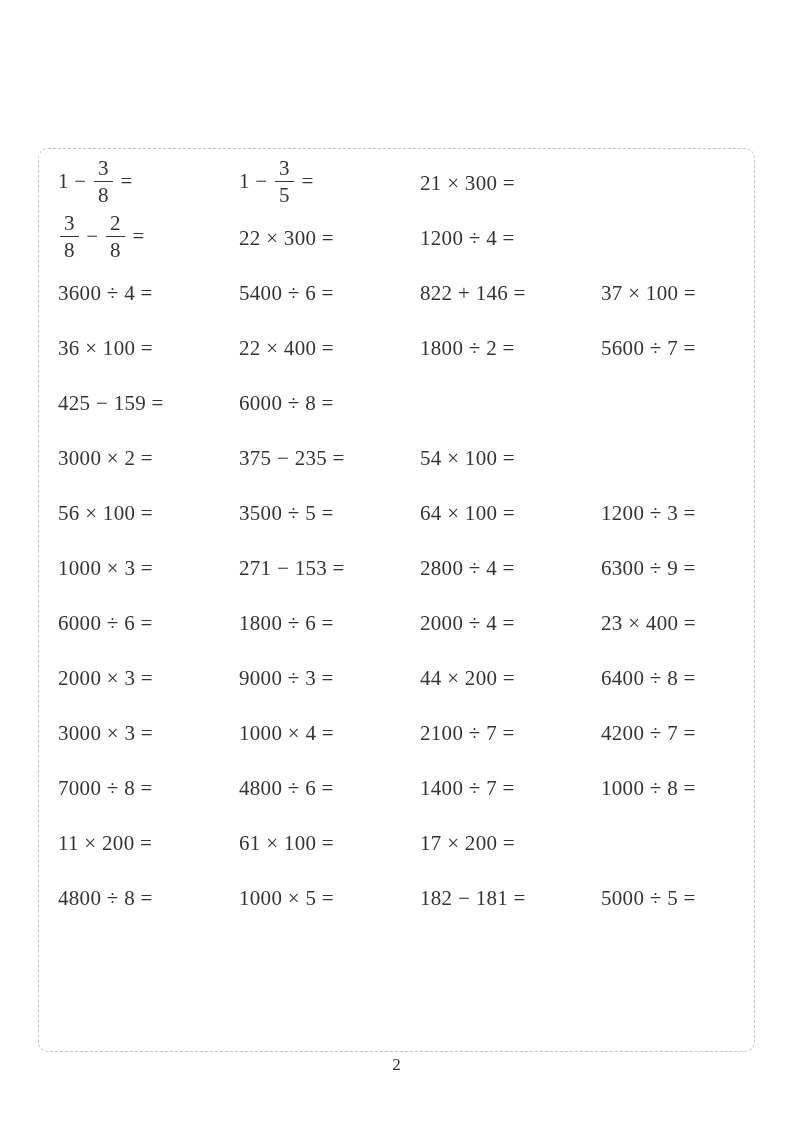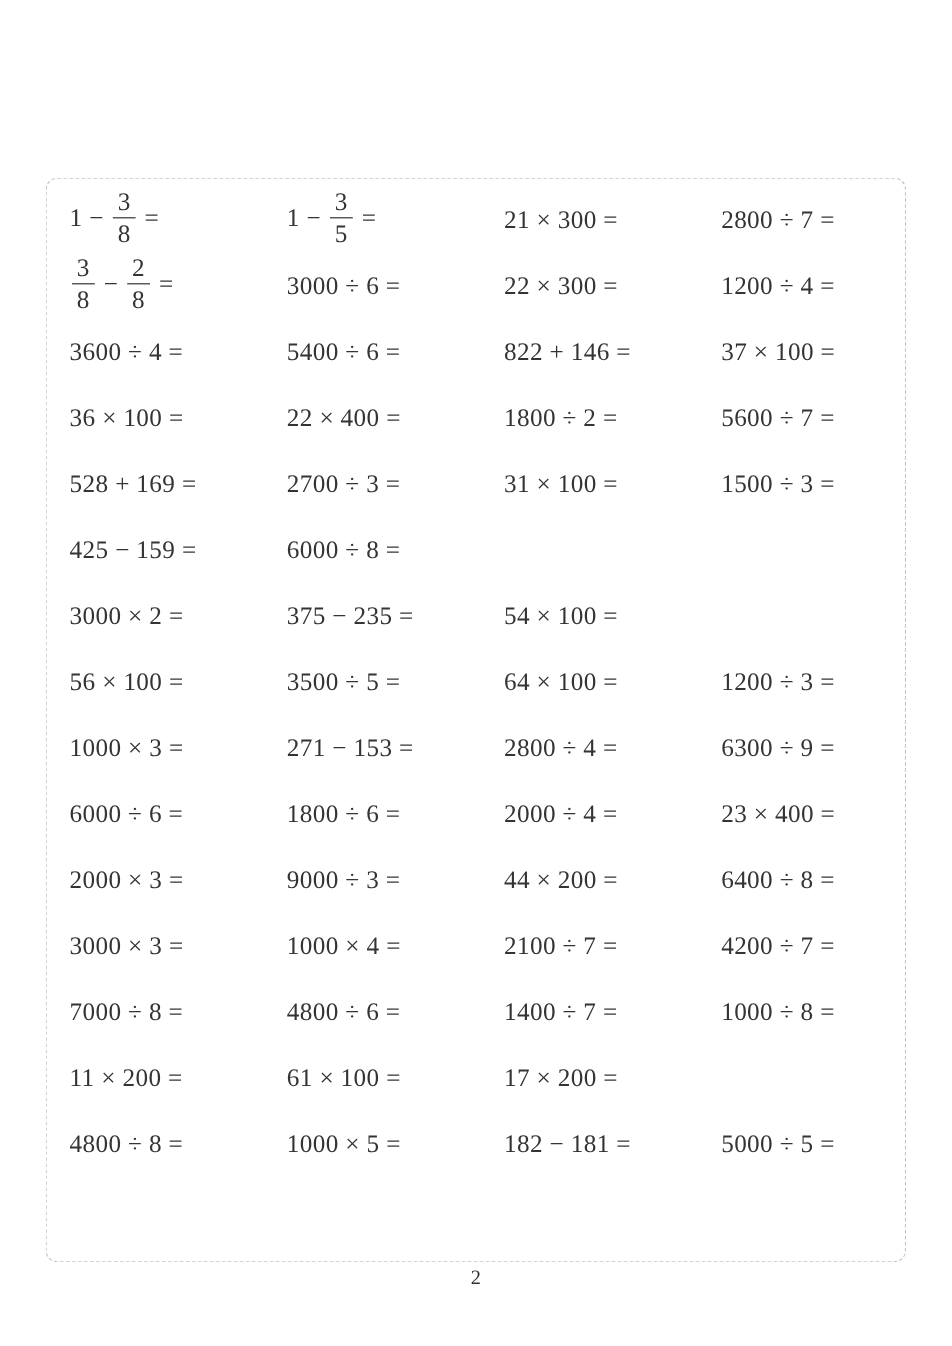--- a/index.html
+++ b/index.html
@@ -78,51 +78,43 @@
       <div class="problem-row">
         <div class="problem">1 − <span class="frac">
             <span class="fnum">3</span>
             <span class="fden">8</span>
           </span> =</div>
         <div class="problem">1 − <span class="frac">
             <span class="fnum">3</span>
             <span class="fden">5</span>
           </span> =</div>
         <div class="problem">21 × 300 =</div>
-        <div class="problem">2800 ÷ 7 =</div>
       </div>
       <div class="problem-row">
         <div class="problem"><span class="frac">
             <span class="fnum">3</span>
             <span class="fden">8</span>
           </span> − <span class="frac">
             <span class="fnum">2</span>
             <span class="fden">8</span>
           </span> =</div>
-        <div class="problem">3000 ÷ 6 =</div>
         <div class="problem">22 × 300 =</div>
         <div class="problem">1200 ÷ 4 =</div>
       </div>
       <div class="problem-row">
         <div class="problem">3600 ÷ 4 =</div>
         <div class="problem">5400 ÷ 6 =</div>
         <div class="problem">822 + 146 =</div>
         <div class="problem">37 × 100 =</div>
       </div>
       <div class="problem-row">
         <div class="problem">36 × 100 =</div>
         <div class="problem">22 × 400 =</div>
         <div class="problem">1800 ÷ 2 =</div>
         <div class="problem">5600 ÷ 7 =</div>
-      </div>
-      <div class="problem-row">
-        <div class="problem">528 + 169 =</div>
-        <div class="problem">2700 ÷ 3 =</div>
-        <div class="problem">31 × 100 =</div>
-        <div class="problem">1500 ÷ 3 =</div>
       </div>
       <div class="problem-row">
         <div class="problem">425 − 159 =</div>
         <div class="problem">6000 ÷ 8 =</div>
       </div>
       <div class="problem-row">
         <div class="problem">3000 × 2 =</div>
         <div class="problem">375 − 235 =</div>
         <div class="problem">54 × 100 =</div>
       </div>

